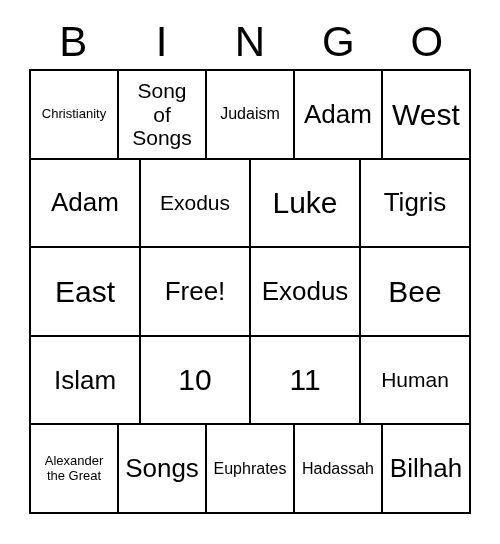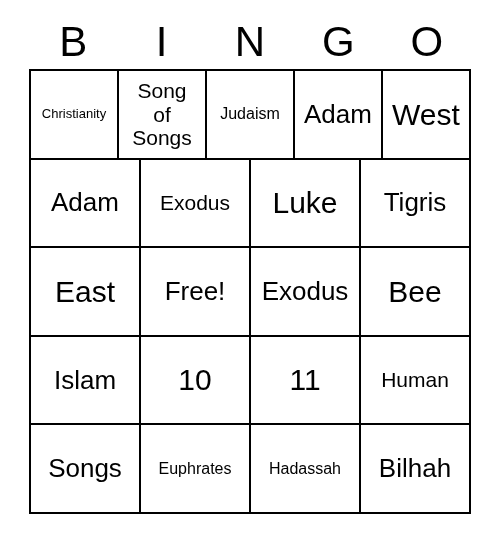--- a/index.html
+++ b/index.html
@@ -163,20 +163,24 @@
       <div class="cell">
           <span class="cell-text fs-xl">11</span>
         </div>
       <div class="cell">
           <span class="cell-text fs-md">Human</span>
         </div>
     </div>
 
     <div class="grid-row">
       <div class="cell">
+          <span class="cell-text fs-xs">Alexander
+the Great</span>
+        </div>
+      <div class="cell">
           <span class="cell-text fs-lg">Songs</span>
         </div>
       <div class="cell">
           <span class="cell-text fs-sm">Euphrates</span>
         </div>
       <div class="cell">
           <span class="cell-text fs-sm">Hadassah</span>
         </div>
       <div class="cell">
           <span class="cell-text fs-lg">Bilhah</span>

